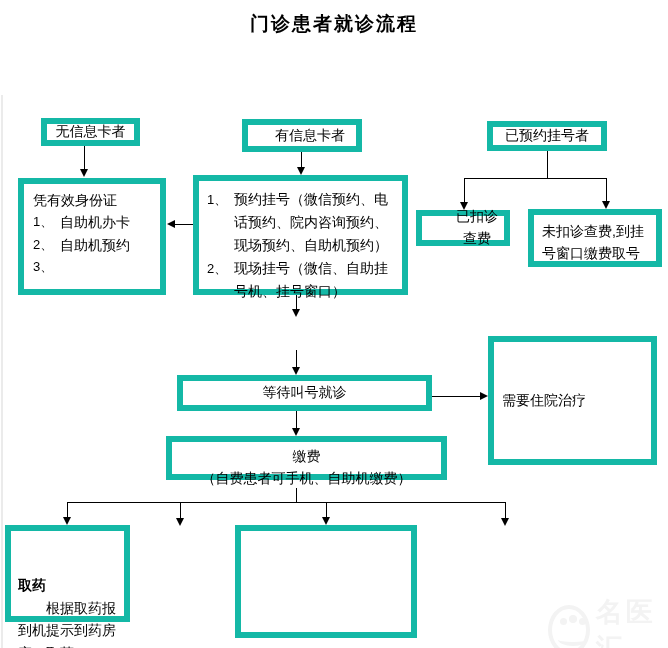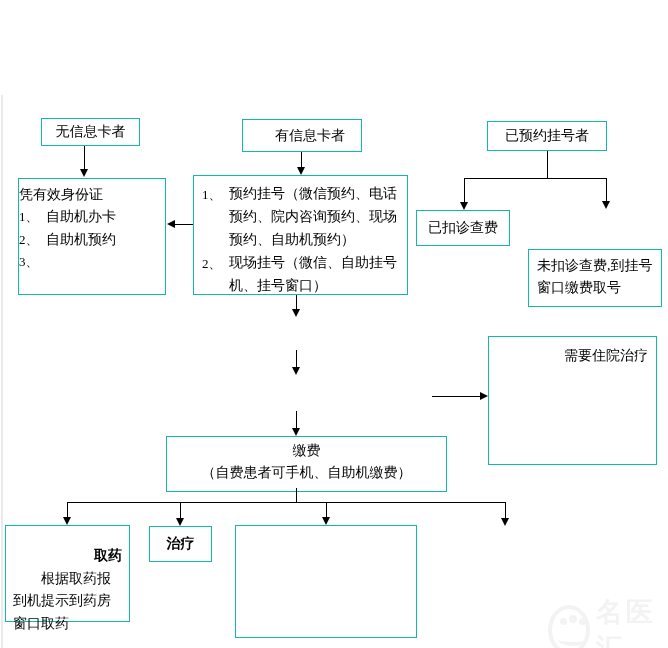--- a/index.html
+++ b/index.html
@@ -6,26 +6,26 @@
   #canvas{
     position:relative;width:668px;height:648px;background:#ffffff;
     font-family:"Liberation Sans","DejaVu Sans",sans-serif;
     color:#000;overflow:hidden;
   }
   .title{
     position:absolute;left:0;top:11px;width:100%;text-align:center;
     font-size:19px;font-weight:bold;letter-spacing:2px;
   }
   .box{
-    position:absolute;border:1px solid #14b8a6;box-sizing:border-box;
-    font-size:14px;line-height:1.55;background:transparent;font-family:Liberation Serif, serif;
+    position:absolute;border:6px solid #14b8a6;box-sizing:border-box;
+    font-size:14px;line-height:1.55;background:transparent;
   }
   .flexc{display:flex;align-items:center;justify-content:center;text-align:center;}
-  .pad{padding:5px 0;}
-  .hd{text-align:right;}
+  .pad{padding:5px 9px;}
+  .hd{text-align:left;margin-top:40px;}
   .bold{font-weight:bold;}
   .ul{text-decoration:underline;}
   .li{display:flex;}
   .li .num{flex:0 0 27px;font-size:13px;padding-top:1px;}
   .li .txt{flex:1;}
   .vline,.hline{position:absolute;background:#000;}
   .vline{width:1px;}
   .hline{height:1px;}
   .arr-d{position:absolute;width:0;height:0;border-left:4px solid transparent;border-right:4px solid transparent;border-top:8px solid #000;}
   .arr-l{position:absolute;width:0;height:0;border-top:4px solid transparent;border-bottom:4px solid transparent;border-right:8px solid #000;}
@@ -52,20 +52,21 @@
   <div class="watermark">
     <div class="wm-ring">
       <i class="wm-d1"></i>
         <i class="wm-d2"></i>
         <i class="wm-d3"></i>
         <span class="wm-w"></span>
     </div>
     <div class="wm-text">名医汇</div>
   </div>
 
+  <div class="title">门诊患者就诊流程</div>
 
   <div class="box flexc" style="left:41px;top:118px;width:99px;height:28px;">
     <span>无信息卡者</span>
   </div>
 
   <div class="box flexc" style="left:242px;top:119px;width:120px;height:33px;padding-left:16px;">
     <span>有信息卡者</span>
   </div>
 
   <div class="box flexc" style="left:487px;top:121px;width:120px;height:30px;">
@@ -91,47 +92,47 @@
     <div class="li">
       <span class="num">1、</span>
       <span class="txt">预约挂号（微信预约、电话预约、院内咨询预约、现场预约、自助机预约）</span>
     </div>
     <div class="li">
       <span class="num">2、</span>
       <span class="txt">现场挂号（微信、自助挂号机、挂号窗口）</span>
     </div>
   </div>
 
-  <div class="box flexc" style="left:416px;top:210px;width:94px;height:36px;">
+  <div class="box flexc" style="left:416px;top:210px;width:94px;height:36px;padding-left:28px;">
     <span>已扣诊查费</span>
   </div>
 
-  <div class="box" style="left:528px;top:209px;width:134px;height:58px;padding:5px 8px;line-height:1.6;margin-top:40px;">
+  <div class="box" style="left:528px;top:209px;width:134px;height:58px;padding:5px 8px;line-height:1.6;">
     <span>未扣诊查费,到挂号窗口缴费取号</span>
   </div>
 
 
+  <div class="box flexc" style="left:177px;top:375px;width:255px;height:36px;">
+    <span>等待叫号就诊</span>
+  </div>
 
   <div class="box" style="left:488px;top:336px;width:169px;height:129px;padding:6px 8px;line-height:1.82;">
     <div class="hd">需要住院治疗</div>
   </div>
 
-  <div class="box" style="left:166px;top:436px;width:281px;height:56px;padding:3px 6px;line-height:1.6;text-align:center;">
+  <div class="box" style="left:166px;top:436px;width:281px;height:44px;padding:3px 6px;line-height:1.6;text-align:center;">
     <div>缴费</div>
     <div>（自费患者可手机、自助机缴费）</div>
   </div>
 
-  <div class="box" style="left:5px;top:525px;width:125px;height:97px;padding:19px 7px;line-height:1.62;">
+  <div class="box" style="left:5px;top:525px;width:125px;height:97px;padding:3px 7px;line-height:1.62;">
     <div class="hd bold">取药</div>
     <div class="indent2">根据取药报到机提示到药房窗口取药</div>
   </div>
 
-  <div class="box flexc" style="left:149px;top:526px;width:63px;height:36px;">
-    <span class="bold">治疗</span>
-  </div>
 
   <div class="box" style="left:235px;top:525px;width:182px;height:113px;padding:2px 7px;line-height:1.6;">
   </div>
 
 
   <div class="vline" style="left:84px;top:146px;height:23px;"></div>
   <div class="arr-d" style="left:80px;top:169px;"></div>
 
   <div class="vline" style="left:301px;top:152px;height:15px;"></div>
   <div class="arr-d" style="left:297px;top:167px;"></div>

